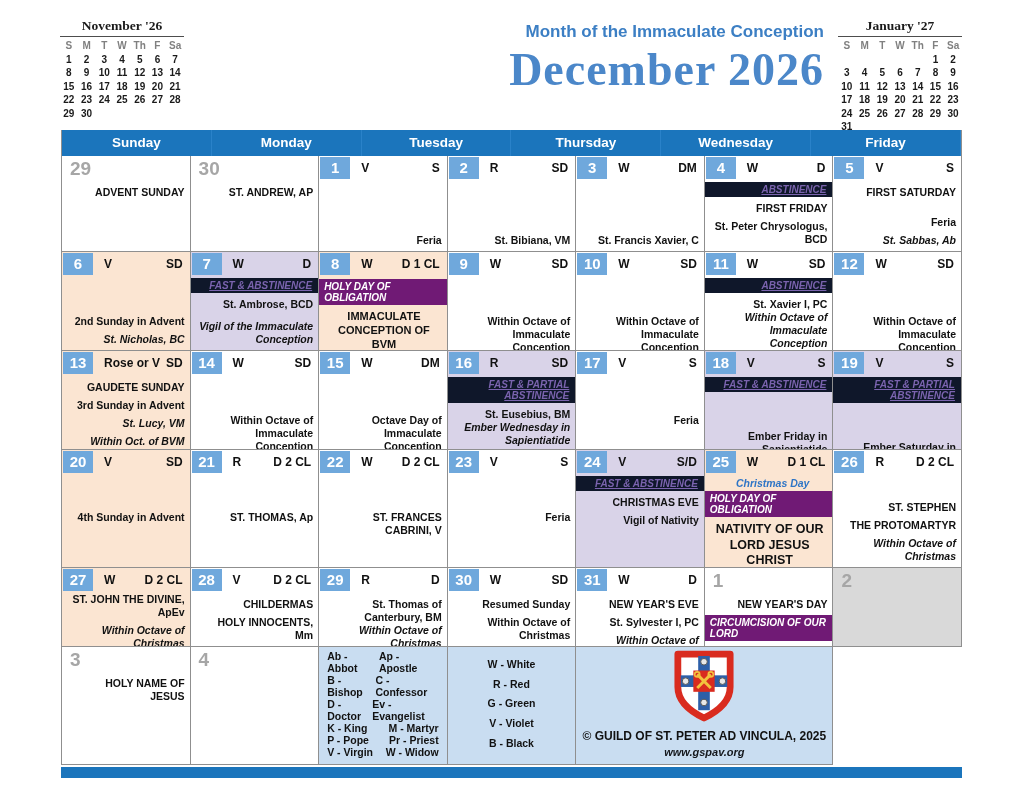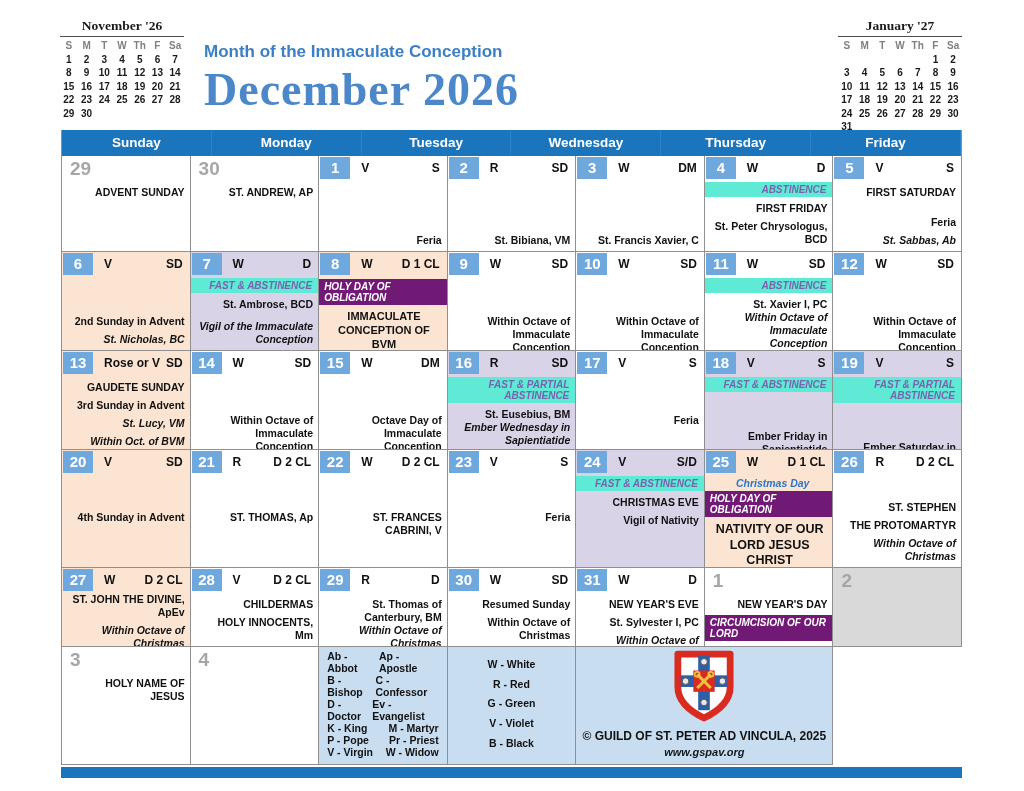--- a/index.html
+++ b/index.html
@@ -6,21 +6,21 @@
   .sheet{position:relative;width:1024px;height:791px;background:#fff;overflow:hidden;
          font-family:"Liberation Sans",sans-serif;color:#111;}
   
   .mini{position:absolute;top:18px;width:124px;text-align:center;}
   .mini.left{left:60px;} .mini.right{left:838px;}
   .mini-title{font-family:"Liberation Serif",serif;font-weight:bold;font-size:13.5px;color:#1a1a1a;
               border-bottom:1.5px solid #4d4d4d;padding-bottom:2px;margin-bottom:2px;}
   .mini-grid{display:grid;grid-template-columns:repeat(7,1fr);font-size:10px;font-weight:bold;line-height:13.5px;}
   .mini-h{color:#808080;}
   .mini-d{color:#1a1a1a;}
-  .titles{position:absolute;left:204px;right:200px;top:22px;text-align:left;margin-top:20px;}
+  .titles{position:absolute;left:184px;right:200px;top:22px;text-align:right;}
   .subtitle{font-size:17px;font-weight:bold;color:#3c7fc4;}
   .main-title{font-family:"Liberation Serif",serif;font-weight:bold;font-size:46px;line-height:1.05;
               color:#4b87c9;margin-top:4px;letter-spacing:1px;}
   
   .grid{position:absolute;left:61px;top:130px;width:901px;border-left:1px solid #8f8f8f;box-sizing:border-box;}
   .dow-row{display:grid;grid-template-columns:repeat(6,1fr);height:26px;background:#1b75bc;
            border-right:1px solid #8f8f8f;}
   .dow{color:#fff;font-weight:bold;font-size:13.5px;text-align:center;line-height:26px;
        border-right:1px solid #2a82c9;} .dow:last-child{border-right:none;}
   .week{display:grid;grid-template-columns:repeat(7,1fr);}
@@ -29,22 +29,22 @@
   .bg-peach{background:#fbe5d2;} .bg-lavender{background:#d9d3e8;} .bg-gray{background:#d9d9d9;}
   .bg-legend{background:#c9ddf1;}
   .head{display:flex;align-items:flex-start;flex:none;height:25px;}
   .num-box{width:30px;height:22px;margin:1px 0 0 1px;background:#6fa8dc;color:#fff;
            font-weight:bold;font-size:15px;text-align:center;line-height:22px;}
   .adj-num{font-size:19px;font-weight:bold;color:#a6a6a6;margin:2px 0 0 8px;line-height:22px;}
   .lit-color{font-weight:bold;font-size:12px;margin:5px 0 0 11px;}
   .rank{font-weight:bold;font-size:12px;margin:5px 7px 0 auto;}
   .note{flex:none;color:#2e75c6;font-style:italic;font-weight:bold;font-size:10.5px;text-align:right;
         padding-right:23px;margin-top:2px;}
-  .band{flex:none;background:#5eead4;color:#7a63ae;font-style:italic;font-weight:bold;font-size:10px;
-        text-align:right;padding:2px 6px 2px 0;margin-top:1px;}
+  .band{flex:none;background:#0f172a;color:#7a63ae;font-style:italic;font-weight:bold;font-size:10px;
+        text-align:right;padding:2px 6px 2px 0;margin-top:1px;text-decoration:underline;}
   .oblig{flex:none;background:#701a75;color:#fff;font-style:italic;font-weight:bold;font-size:10px;
          padding:2px 2px 2px 5px;margin-top:2px;}
   .line{flex:none;font-size:10.5px;line-height:1.25;padding:0 5px 0 7px;margin-top:5px;text-align:right;}
   .line.b{font-weight:bold;}
   .line.i{font-style:italic;font-weight:bold;}
   .line.bc{font-weight:bold;text-align:center;font-size:11px;}
   .line.bcl{font-weight:bold;text-align:center;font-size:12.5px;}
   .push{margin-top:auto;}
   .g1{margin-top:38px;} .g2{margin-top:36px;}
   
@@ -153,22 +153,22 @@
         <span class="mini-d">30</span>
         <span class="mini-d">31</span>
       </div>
     </div>
 
   <div class="grid">
     <div class="dow-row" id="dow-row">
         <div class="dow">Sunday</div>
         <div class="dow">Monday</div>
         <div class="dow">Tuesday</div>
+        <div class="dow">Thursday</div>
         <div class="dow">Wednesday</div>
-        <div class="dow">Thursday</div>
         <div class="dow">Friday</div>
         <div class="dow">Saturday</div>
       </div>
     <div id="weeks">
         <div class="week" style="height: 96px;">
           <div class="cell">
             <div class="head">
               <div class="adj-num">29</div>
             </div>
             <div class="line b">ADVENT SUNDAY</div>

